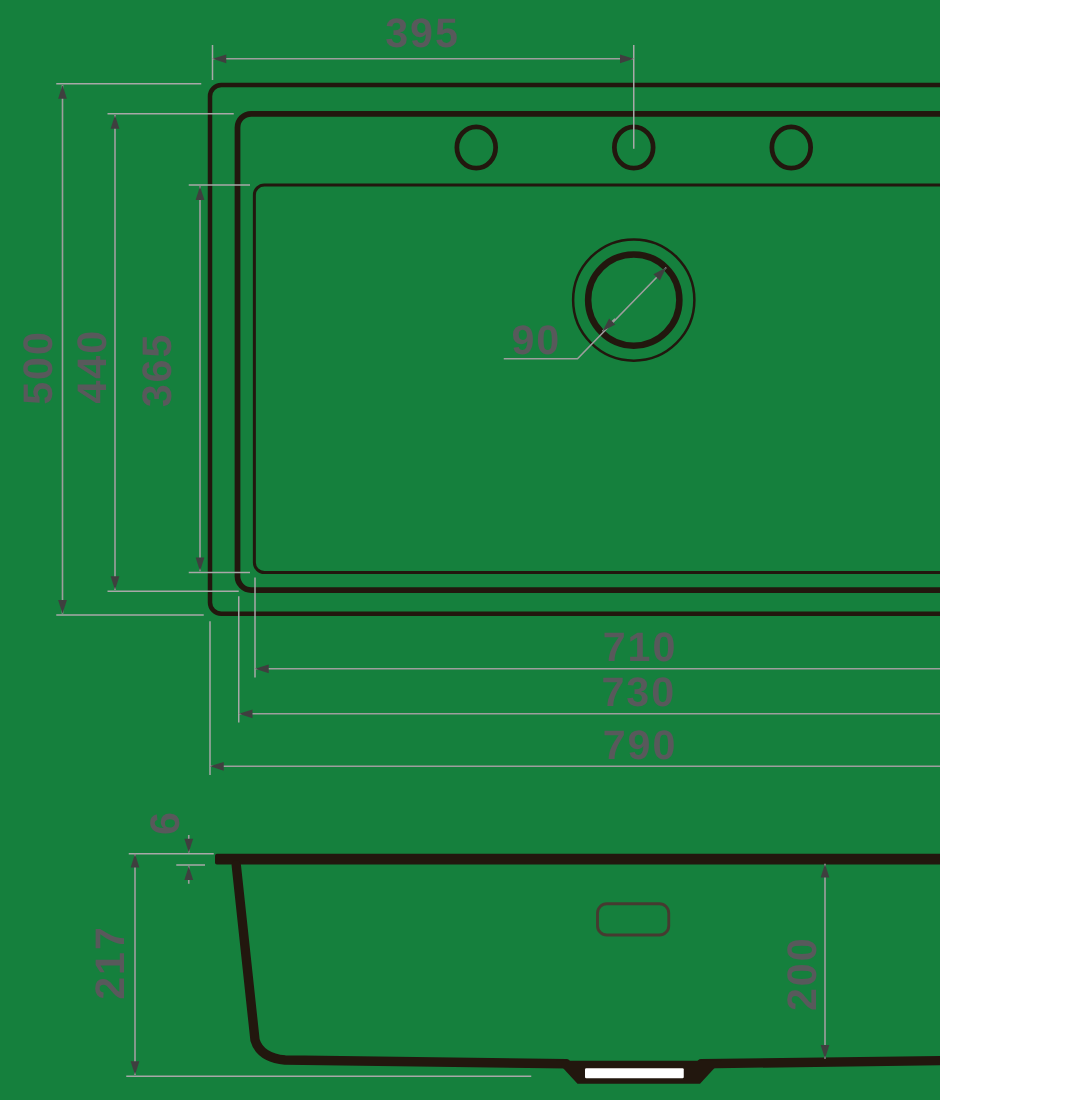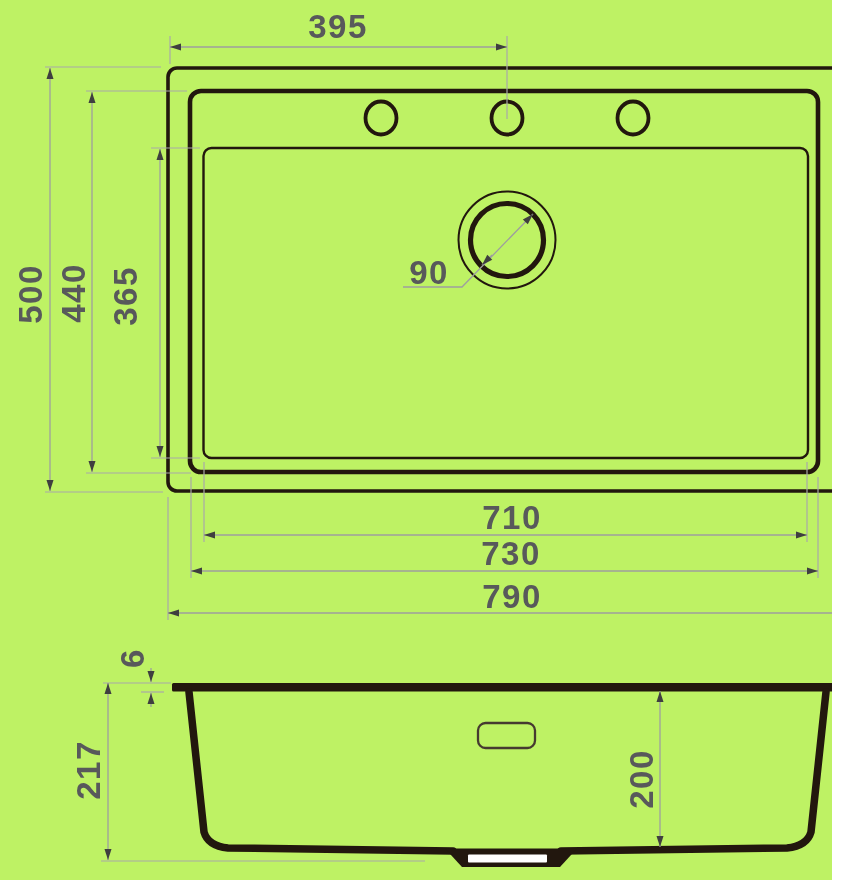--- a/index.html
+++ b/index.html
@@ -1,16 +1,16 @@
 <!DOCTYPE html>
 <html><head>
 <meta charset="utf-8">
 <style>
   html,body{margin:0;padding:0;background:#ffffff;}
-  .stage{position:relative;width:832px;height:880px;background:#bef264;overflow:hidden;}
+  .stage{position:relative;width:752px;height:880px;background:#15803d;overflow:hidden;}
   svg{display:block;}
   .ink{stroke:#22170e;fill:none;}
   .fill-ink{fill:#22170e;stroke:none;}
   .dimline{stroke:#9e9e9e;stroke-width:1.3;fill:none;}
   .extline{stroke:#a8a8a8;stroke-width:1.2;fill:none;}
   .dimtext{
     font-family:"Liberation Sans", sans-serif;
     font-weight:700;
     font-size:33px;
     letter-spacing:1.5px;

